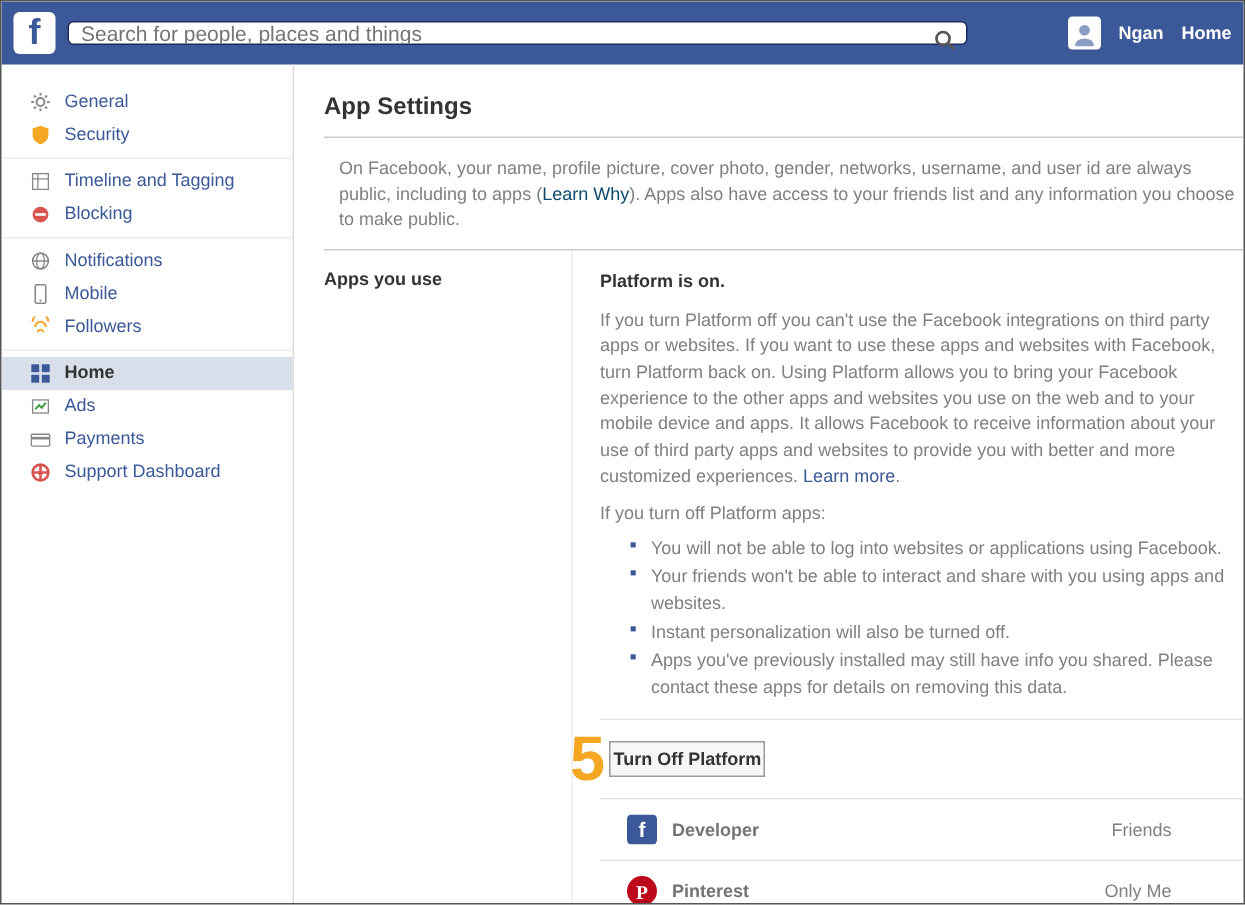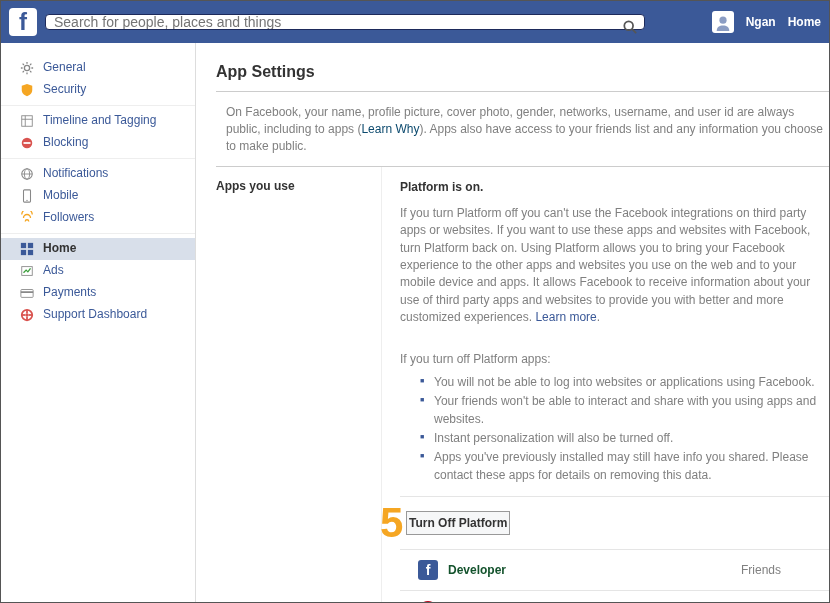--- a/index.html
+++ b/index.html
@@ -29,21 +29,21 @@
 .section-body strong { color: #333; }
 .section-body a { color: #3b5998; cursor: pointer; }
 .bullets { margin: 6px 0 12px 20px; }
 .bullets li { list-style: none; position: relative; padding-left: 14px; margin-bottom: 2px; }
 .bullets li::before { content: "■"; position: absolute; left: 0; top: 2px; color: #3b5998; font-size: 7px; }
 .turnoff-wrap { position: relative; border-top: 1px solid #e5e5e5; padding: 14px 0 14px 6px; }
 .turnoff-btn { background: #f6f7f8; border: 1px solid #999; padding: 4px 2px; font-size: 12px; font-weight: bold; color: #333; cursor: pointer; }
 .badge-5 { position: absolute; left: -20px; top: -4px; font-size: 42px; font-weight: bold; color: #f5a623; font-family: Arial, sans-serif; }
 .app-row { display: flex; align-items: center; padding: 10px 18px; border-top: 1px solid #e5e5e5; }
 .app-icon { width: 20px; height: 20px; margin-right: 10px; display: inline-flex; align-items: center; justify-content: center; border-radius: 3px; }
-.app-name { font-weight: bold; color: #14532d; }
+.app-name { font-weight: bold; color: #737373; }
 .app-audience { margin-left: auto; color: #808080; padding-right: 30px; }
 </style>
 </head>
 <body>
 
 <div class="topbar">
   <div class="logo">f</div>
   <div class="search-wrap">
     <input class="search-input" placeholder="Search for people, places and things" style="">
     <span class="search-icon">
@@ -185,21 +185,21 @@
   <div class="content">
     <div class="page-title">App Settings</div>
     <div class="info-text">
       <span>On Facebook, your name, profile picture, cover photo, gender, networks, username, and user id are always public, including to apps (</span><a>Learn Why</a><span>). Apps also have access to your friends list and any information you choose to make public.</span>
     </div>
     <div class="section">
       <div class="section-label">Apps you use</div>
       <div class="section-body">
         <strong>Platform is on.</strong>
         <p style="margin-top:8px;"><span>If you turn Platform off you can't use the Facebook integrations on third party apps or websites. If you want to use these apps and websites with Facebook, turn Platform back on. Using Platform allows you to bring your Facebook experience to the other apps and websites you use on the web and to your mobile device and apps. It allows Facebook to receive information about your use of third party apps and websites to provide you with better and more customized experiences. </span><a>Learn more</a>.</p>
-        <p style="margin-top:24px;">If you turn off Platform apps:</p>
+        <p style="margin-top:7px;">If you turn off Platform apps:</p>
         <ul class="bullets" id="bullets">
             <li>You will not be able to log into websites or applications using Facebook.</li>
             <li>Your friends won't be able to interact and share with you using apps and websites.</li>
             <li>Instant personalization will also be turned off.</li>
             <li>Apps you've previously installed may still have info you shared. Please contact these apps for details on removing this data.</li>
           </ul>
         <div class="turnoff-wrap">
           <span class="badge-5">5</span>
           <button class="turnoff-btn">Turn Off Platform</button>
         </div>

